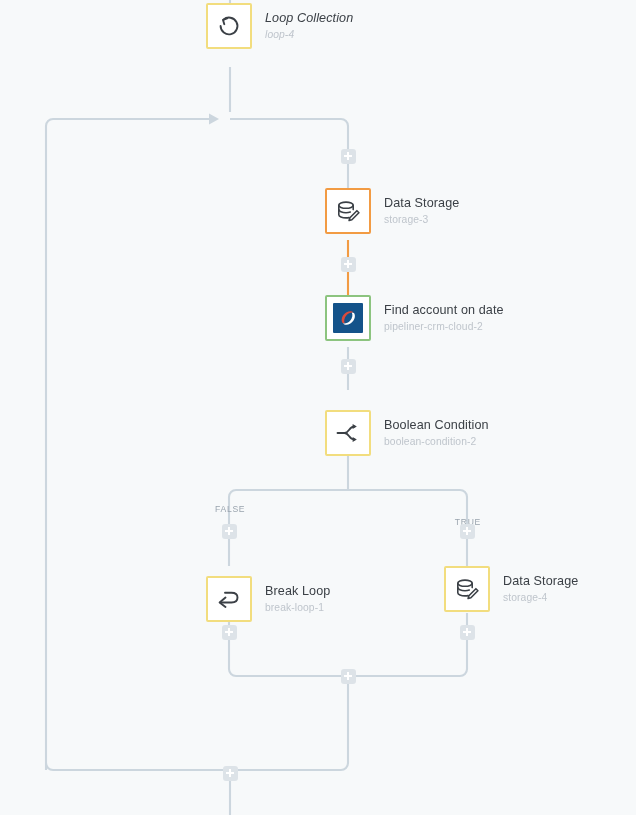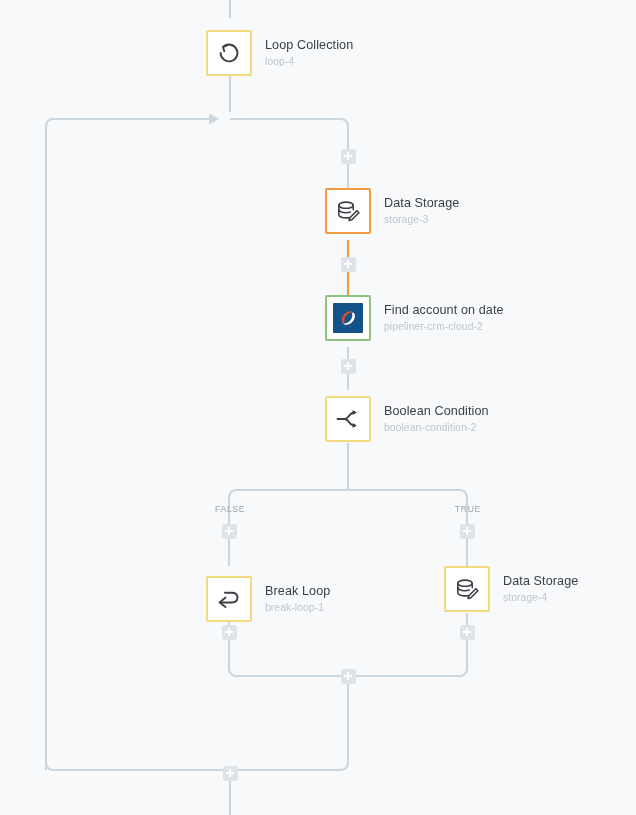--- a/index.html
+++ b/index.html
@@ -104,21 +104,21 @@
   
   .branch-label {
     position: absolute;
     font-size: 8.6px;
     color: #9aa4ae;
     letter-spacing: .7px;
     white-space: nowrap;
     z-index: 6;
     text-align: center;
   }
-  .branch-label.right { transform: translateX(-100%); }
+  .branch-label.right { transform: translateX(-100%); margin-top: 13px; }
 </style>
 </head>
 <body>
 
 <div id="canvas">
 
   <svg id="wires" viewBox="0 0 636 815" width="636" height="815">
     <g fill="none" stroke="#ccd6de" stroke-width="2.1" stroke-linecap="butt">
 
       <path d="M230,0 L230,18"></path>
@@ -144,21 +144,21 @@
       <path d="M348,490 L460,490 A7,7 0 0 1 467,497 L467,566"></path>
 
       <path d="M229,613 L229,669 A7,7 0 0 0 236,676 L348,676"></path>
 
       <path d="M467,613 L467,669 A7,7 0 0 1 460,676 L348,676"></path>
     </g>
 
     <path d="M209,113.5 L219,119 L209,124.5 Z" fill="#ccd6de"></path>
   </svg>
 
-  <div class="node" style="left:206px; top:30px;">
+  <div class="node" style="left:206px; top:3px;font-style:italic;">
     <div class="node-box state-yellow">
       <svg class="icon-svg" width="30" height="30" viewBox="0 0 30 30">
         <path d="M6.6 15a8.4 8.4 0 1 0 2.8-6.3" fill="none" stroke="#3b4046" stroke-width="1.9" stroke-linecap="round"></path>
         <path d="M13.2 7.4 L9.0 8.9 L10.3 13.2" fill="none" stroke="#3b4046" stroke-width="1.9" stroke-linecap="round" stroke-linejoin="round"></path>
       </svg>
     </div>
     <div class="node-text">
       <div class="node-title">Loop Collection</div>
       <div class="node-sub">loop-4</div>
     </div>
@@ -194,21 +194,21 @@
                    C8.6 13.7 7.9 12.2 8.5 10.6 C8.9 9.3 9.9 8.4 11.0 8.4 Z" fill="#14538a"></path>
         </svg>
       </div>
     </div>
     <div class="node-text">
       <div class="node-title">Find account on date</div>
       <div class="node-sub">pipeliner-crm-cloud-2</div>
     </div>
   </div>
 
-  <div class="node" style="left:325px; top:396px;">
+  <div class="node" style="left:325px; top:410px;">
     <div class="node-box state-yellow">
       <svg class="icon-svg" width="30" height="30" viewBox="0 0 30 30">
         <g fill="none" stroke="#3b4046" stroke-width="1.8" stroke-linecap="round">
           <path d="M4.5 15 L11.5 15"></path>
           <path d="M11.5 15 C16.5 15 15.5 8.5 21.5 8.5"></path>
           <path d="M11.5 15 C16.5 15 15.5 21.5 21.5 21.5"></path>
         </g>
         <path d="M19.6 5.9 L23.8 8.5 L19.6 11.1 Z" fill="#3b4046"></path>
         <path d="M19.6 18.9 L23.8 21.5 L19.6 24.1 Z" fill="#3b4046"></path>
       </svg>

